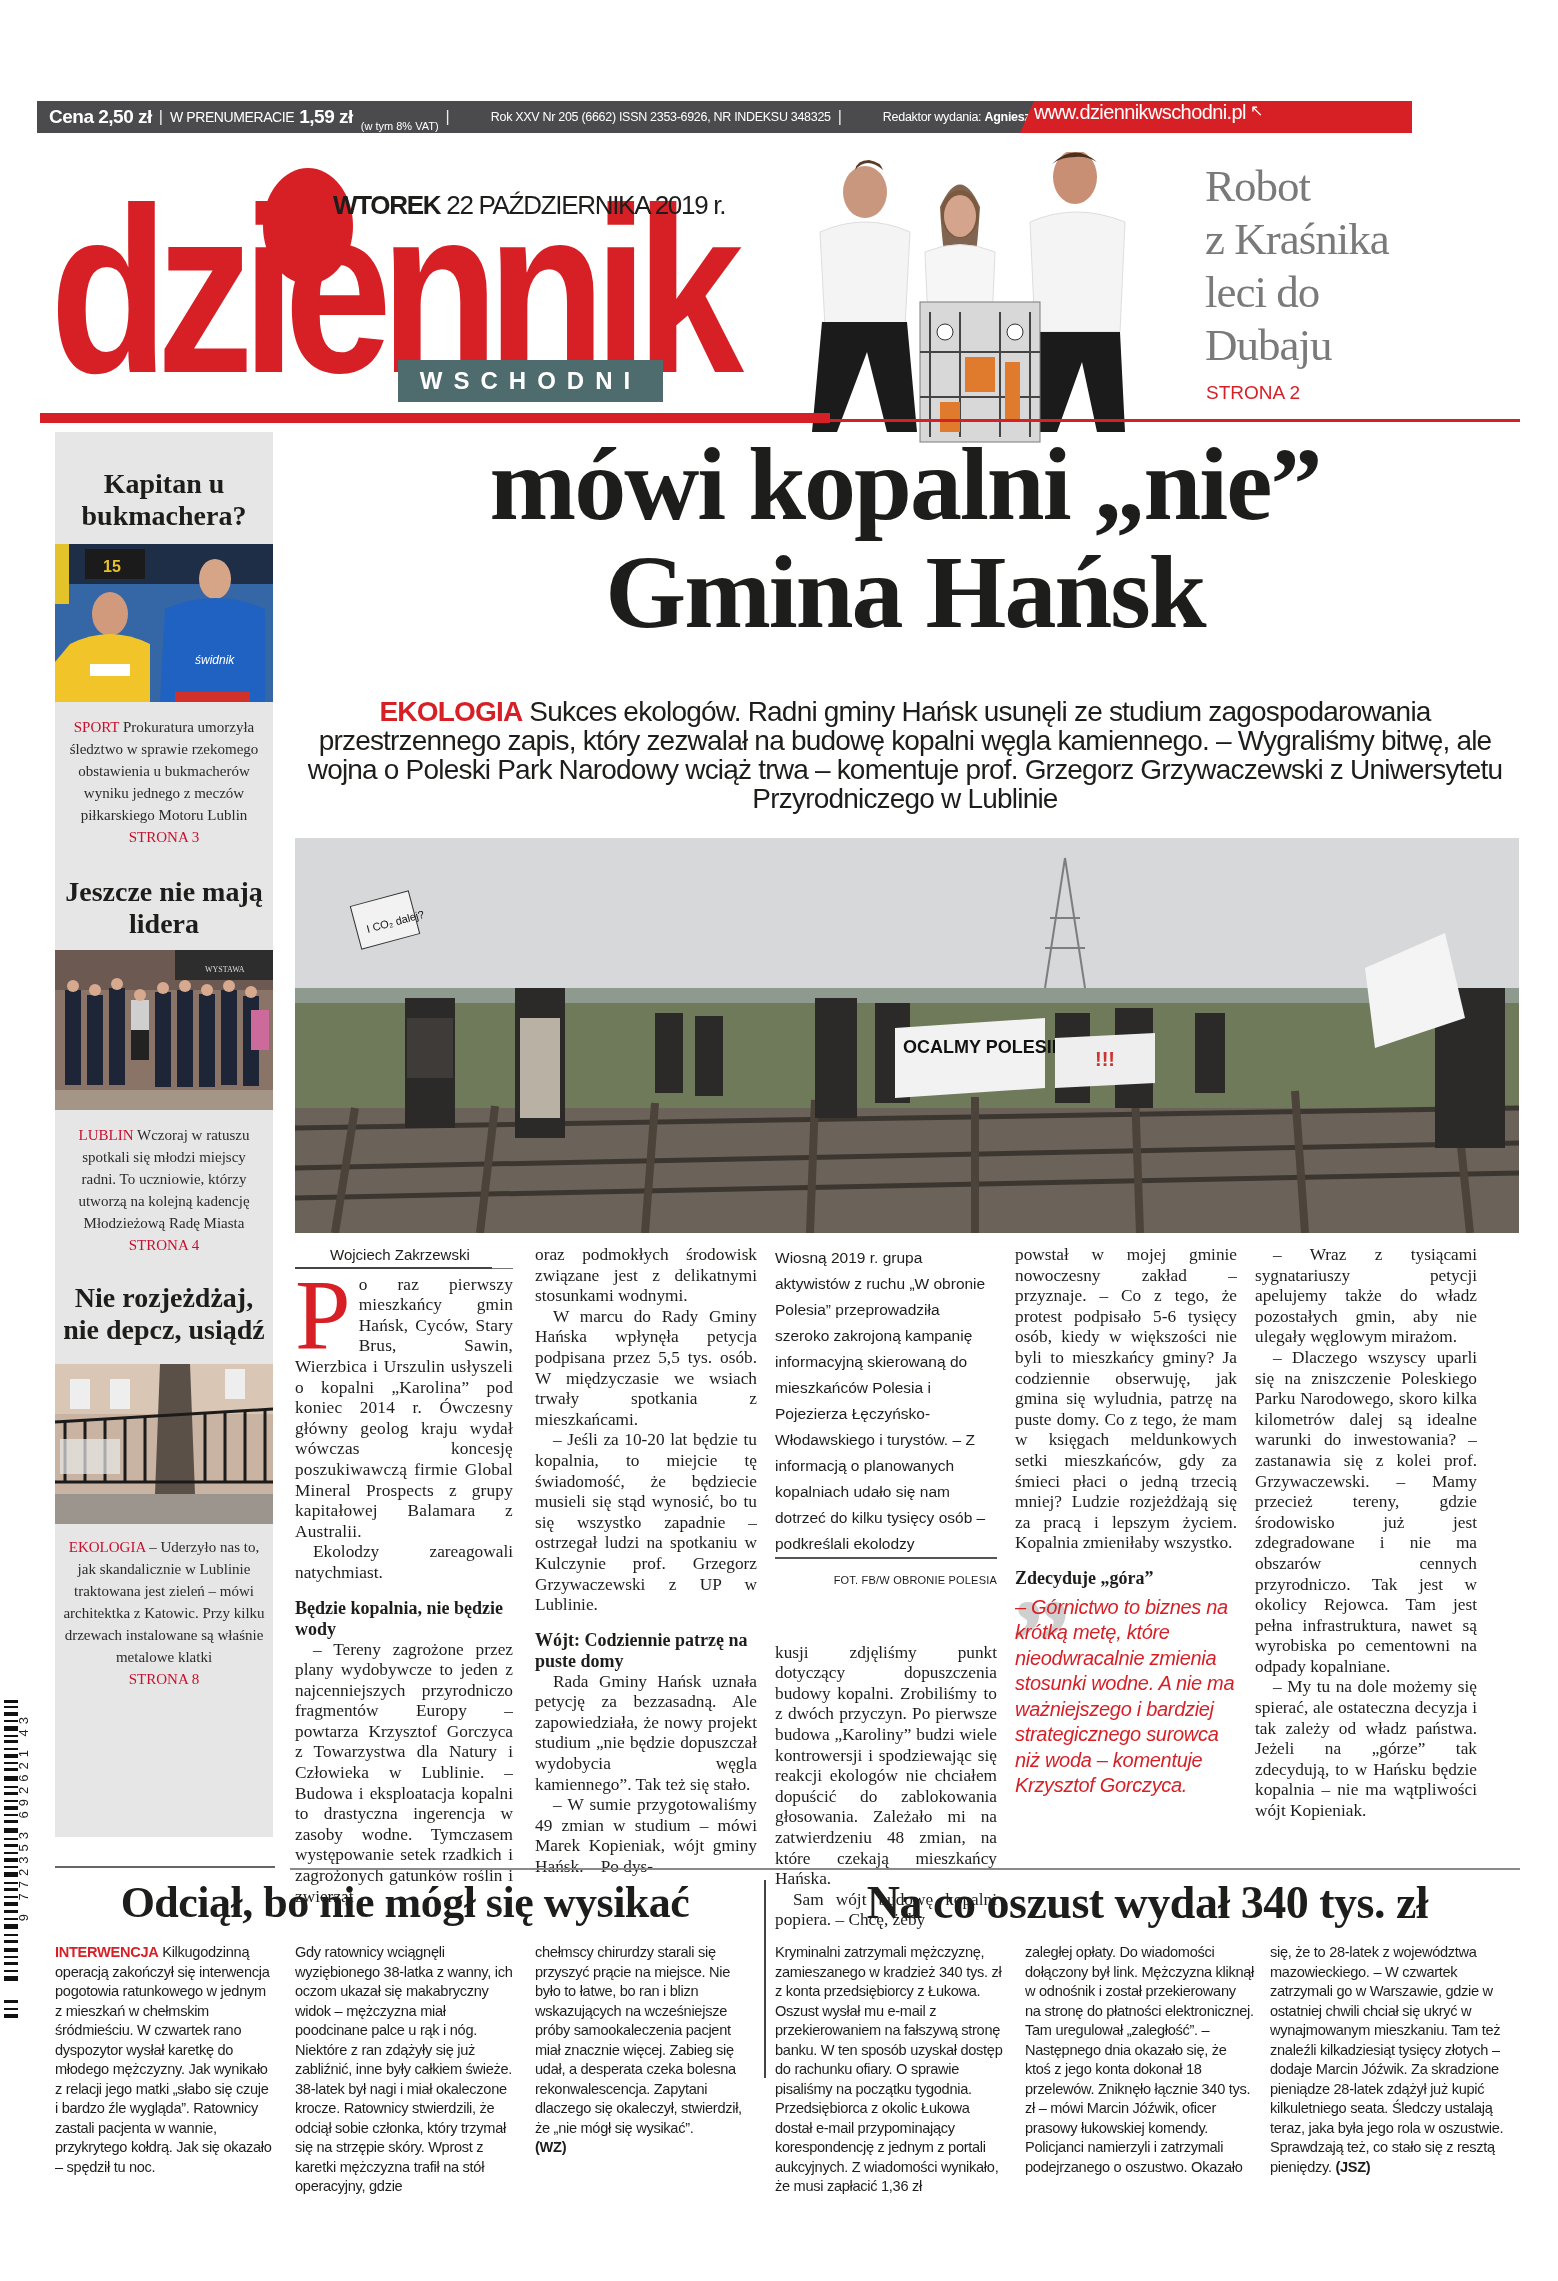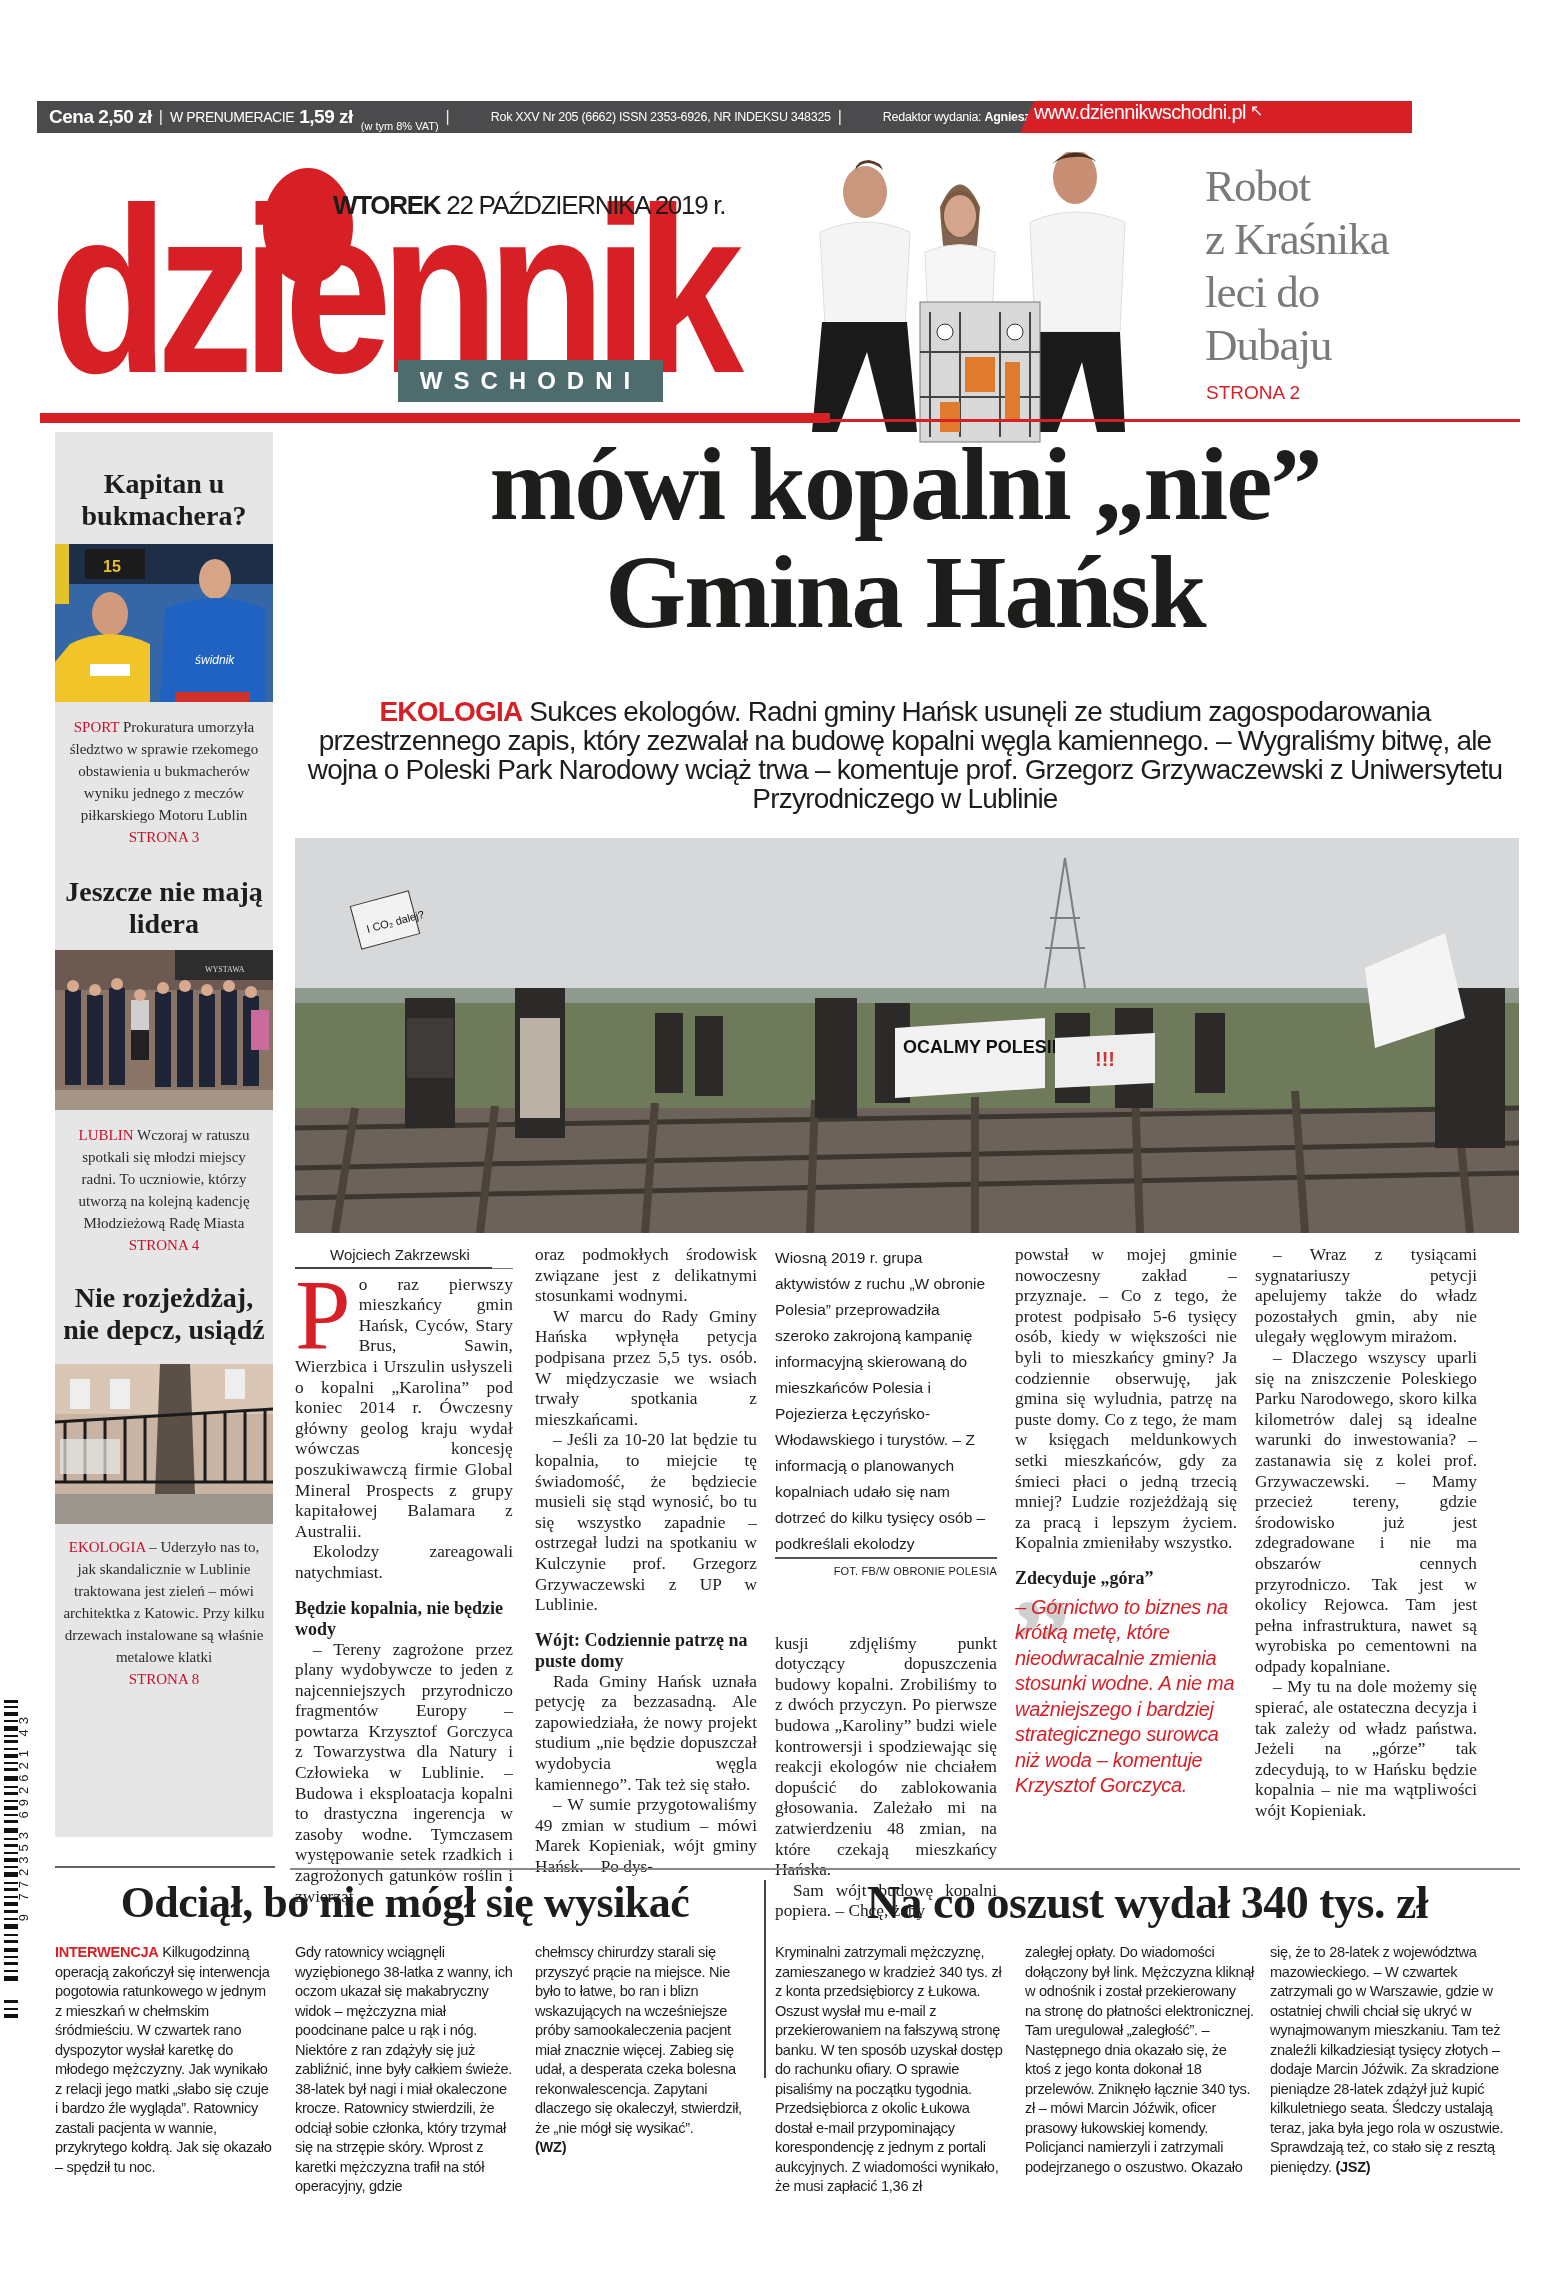--- a/index.html
+++ b/index.html
@@ -56,21 +56,21 @@
 
   
   .col { position: absolute; top: 1245px; font-family: "Liberation Serif", serif; font-size: 17.3px; line-height: 20.6px; color: #1d1d1b; text-align: justify; hyphens: manual; }
   .col p { text-indent: 18px; }
   .col p.noindent { text-indent: 0; }
   .col h4 { font-family: "Liberation Serif", serif; font-weight: 700; font-size: 18px; line-height: 21px; margin-top: 14px; text-align: left; }
   .byline { font-family: "Liberation Sans", sans-serif; font-size: 15px; border-bottom: 2px solid #444; display: inline-block; padding: 0 22px 1px 35px; margin-bottom: 6px; }
   .byline-rule { height: 1px; background: #777; margin-top: -7px; margin-bottom: 6px; }
   .dropcap { float: left; font-family: "Liberation Serif", serif; color: #d71f26; font-size: 100px; line-height: 76px; margin: 2px 8px 0 0; }
   .caption { font-family: "Liberation Sans", sans-serif; font-size: 15.5px; line-height: 26px; text-align: left; color: #1d1d1b; }
-  .credit { font-family: "Liberation Sans", sans-serif; font-size: 11px; text-align: right; border-top: 2px solid #555; padding-top: 2px; letter-spacing: 0.2px; }
+  .credit { font-family: "Liberation Sans", sans-serif; font-size: 11px; text-align: right; border-top: 2px solid #555; padding-top: 11px; letter-spacing: 0.2px; }
   .quote { position: relative; font-family: "Liberation Sans", sans-serif; font-style: italic; color: #d71f26; font-size: 20px; line-height: 25.5px; text-align: left; margin-top: 6px; letter-spacing: -0.3px; }
   .quote .qmark { position: absolute; left: -4px; top: -8px; font-family: "Liberation Serif", serif; font-style: normal; font-weight: 700; font-size: 120px; line-height: 110px; color: #cfcfcf; z-index: 0; }
   .quote span.qt { position: relative; z-index: 1; }
   .article-bottom-rule { position: absolute; left: 290px; top: 1868px; width: 1230px; height: 2px; background: #8a8a8a; }
 
   
   .story-head { position: absolute; top: 1875px; font-family: "Liberation Serif", serif; font-weight: 700; color: #1d1d1b; letter-spacing: -0.5px; text-align: center; }
   .story-col { position: absolute; top: 1943px; font-family: "Liberation Sans", sans-serif; font-size: 14.6px; line-height: 19.5px; color: #1d1d1b; letter-spacing: -0.3px; }
   .story-col .kicker { color: #d71f26; font-weight: 700; }
   .story-col .sig { font-weight: 700; }

